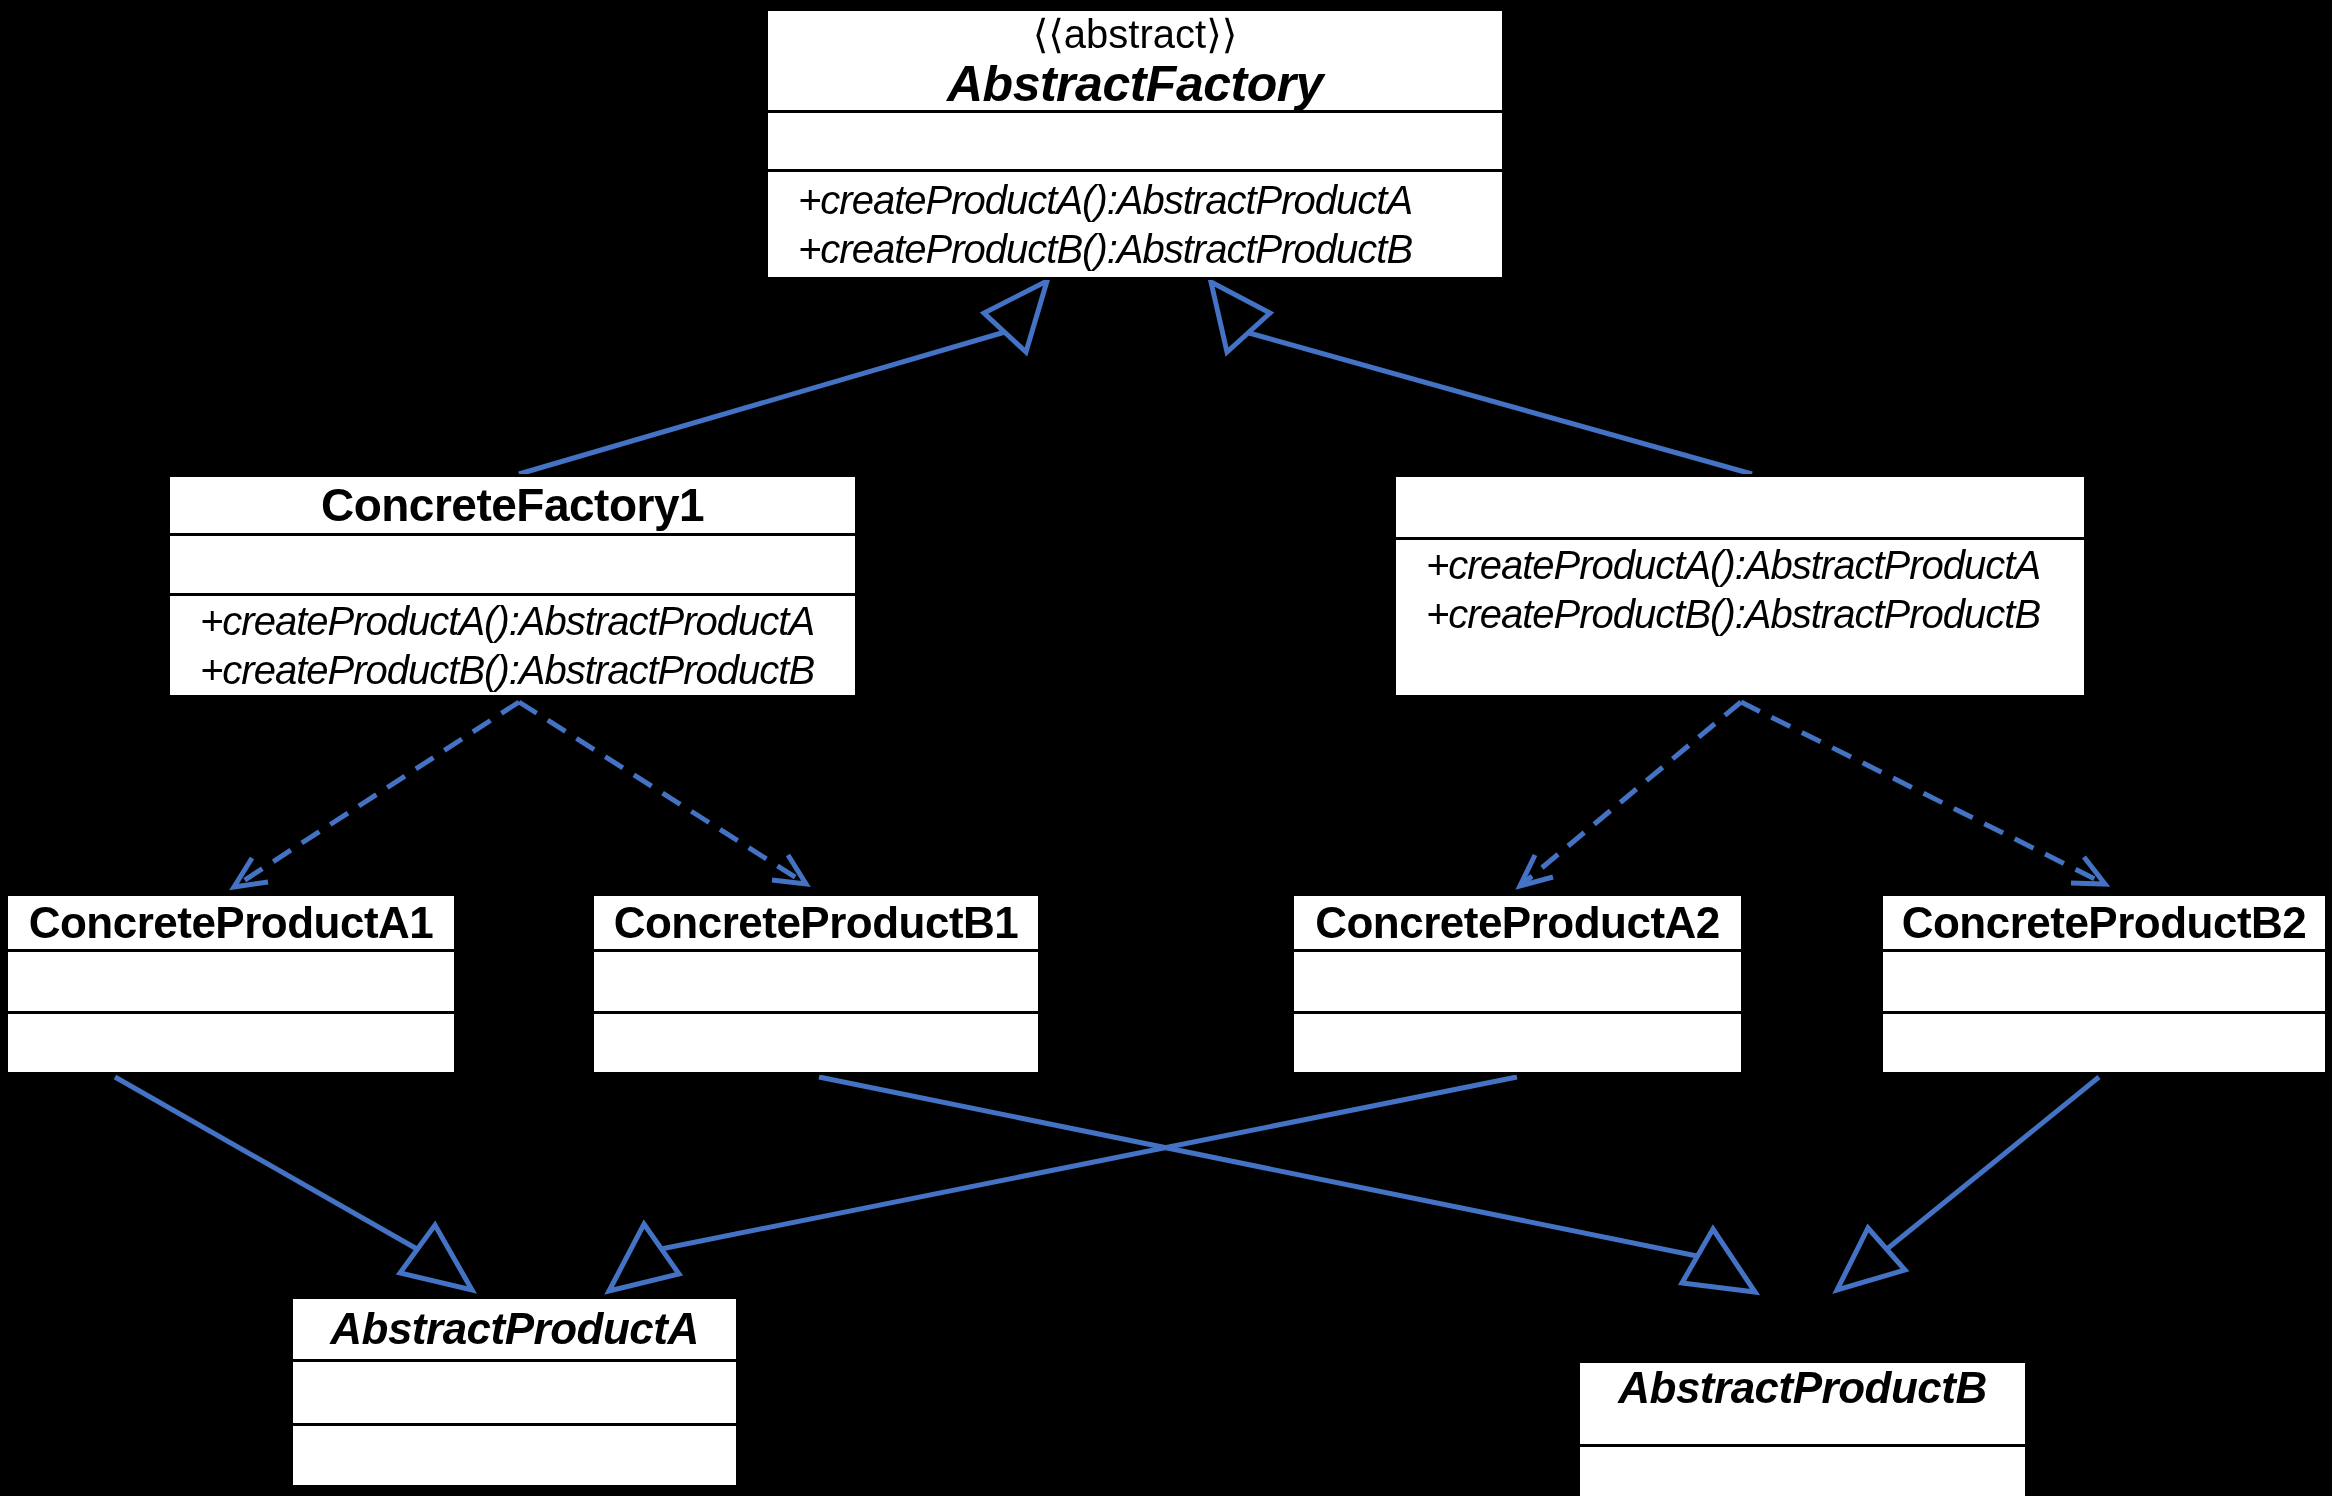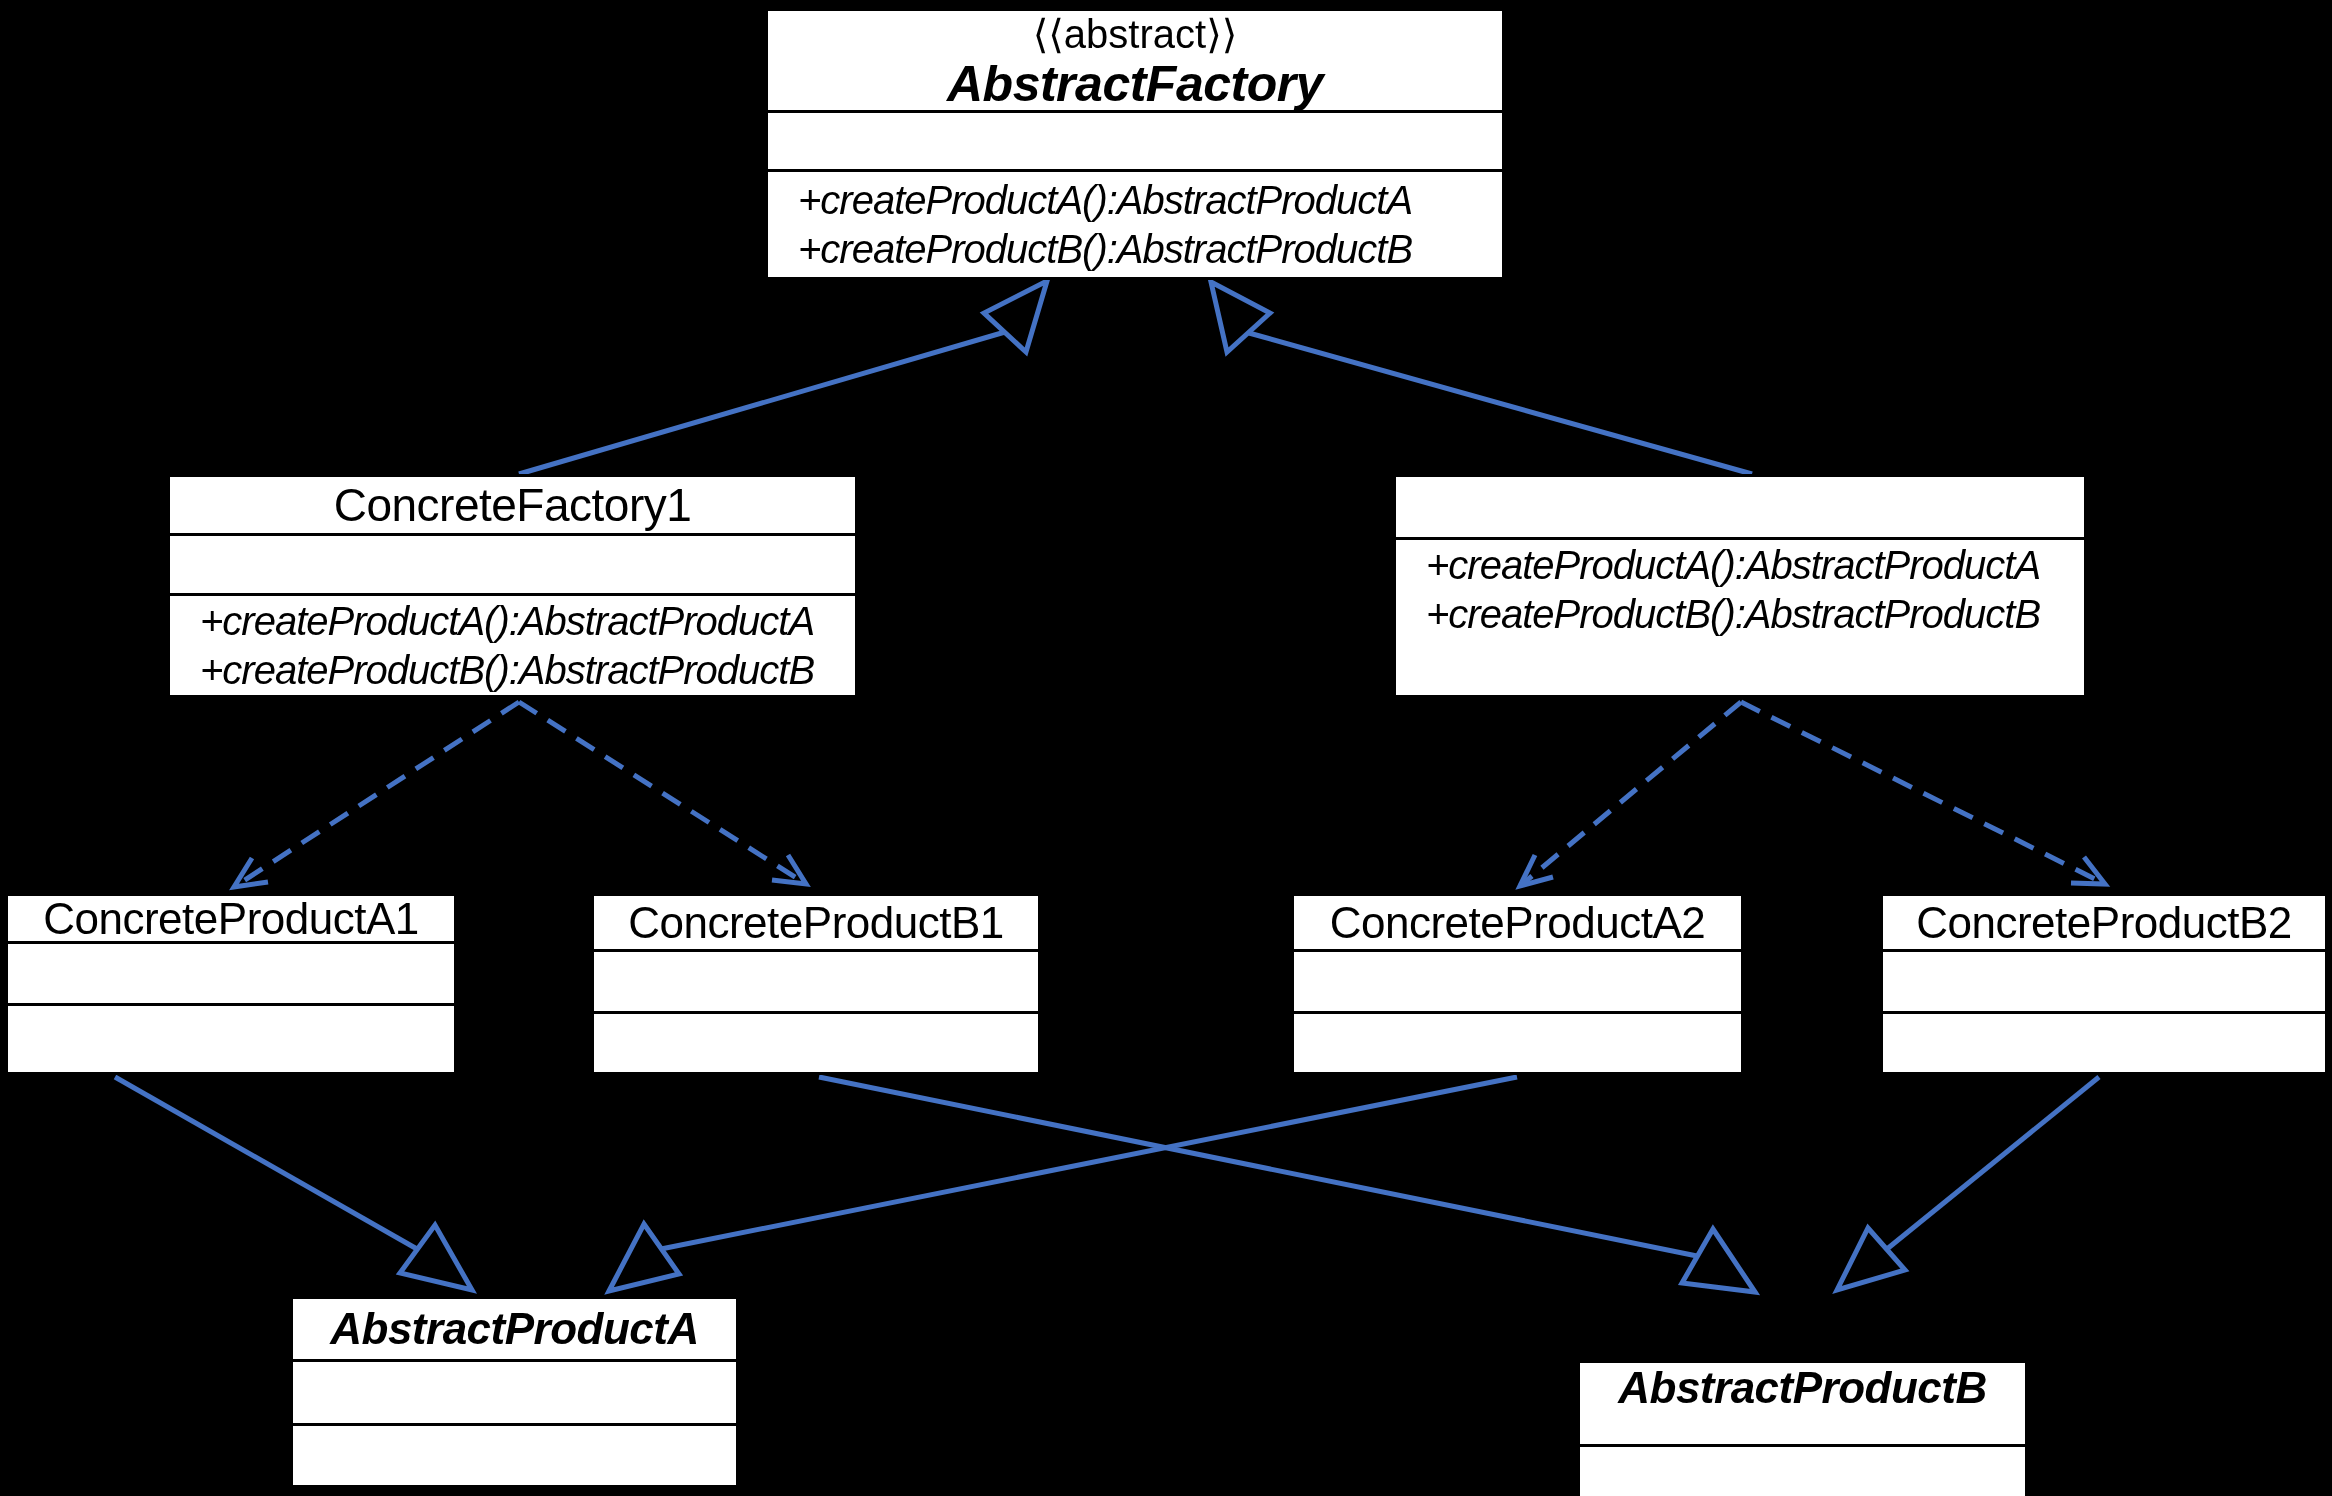--- a/index.html
+++ b/index.html
@@ -27,21 +27,21 @@
   }
   .compartment + .compartment { border-top:3px solid var(--boxborder,#000); }
   .methods { align-items:flex-start; padding-left:30px; }
   .method {
     font-style:italic; font-size:40px; line-height:49px;
     letter-spacing:-1px; white-space:nowrap;
   }
   .stereotype { font-size:40px; line-height:46px; letter-spacing:0; }
   .cls-name   { white-space:nowrap; letter-spacing:-0.5px;text-align:right; }
   .n-bold-italic { font-weight:bold; font-style:italic; }
-  .n-bold        { font-weight:normal; }
+  .n-bold        { font-weight:bold; }
   .sz-xl { font-size:50px; line-height:54px; }
   .sz-lg { font-size:46px; }
   .sz-md { font-size:44px; }
 </style>
 </head>
 <body>
 
 <div class="stage">
 
   <svg class="connectors" viewBox="0 0 2332 1496">
@@ -122,21 +122,21 @@
 
   <div class="uml-class" style="left:1393px; top:474px; width:694px; height:224px;">
     <div class="compartment" style="height:60px;"></div>
     <div class="compartment methods" style="height:102px;">
       <div class="method">+createProductA():AbstractProductA</div>
       <div class="method">+createProductB():AbstractProductB</div>
     </div>
   </div>
 
   <div class="uml-class" style="left:5px; top:893px; width:452px; height:182px;">
-    <div class="compartment" style="height:45px;">
+    <div class="compartment" style="height:53px;">
       <div class="cls-name n-bold sz-md">ConcreteProductA1</div>
     </div>
     <div class="compartment" style="height:62px;"></div>
     <div class="compartment" style="height:61px;"></div>
   </div>
 
   <div class="uml-class" style="left:591px; top:893px; width:450px; height:182px;">
     <div class="compartment" style="height:53px;">
       <div class="cls-name n-bold sz-md">ConcreteProductB1</div>
     </div>

